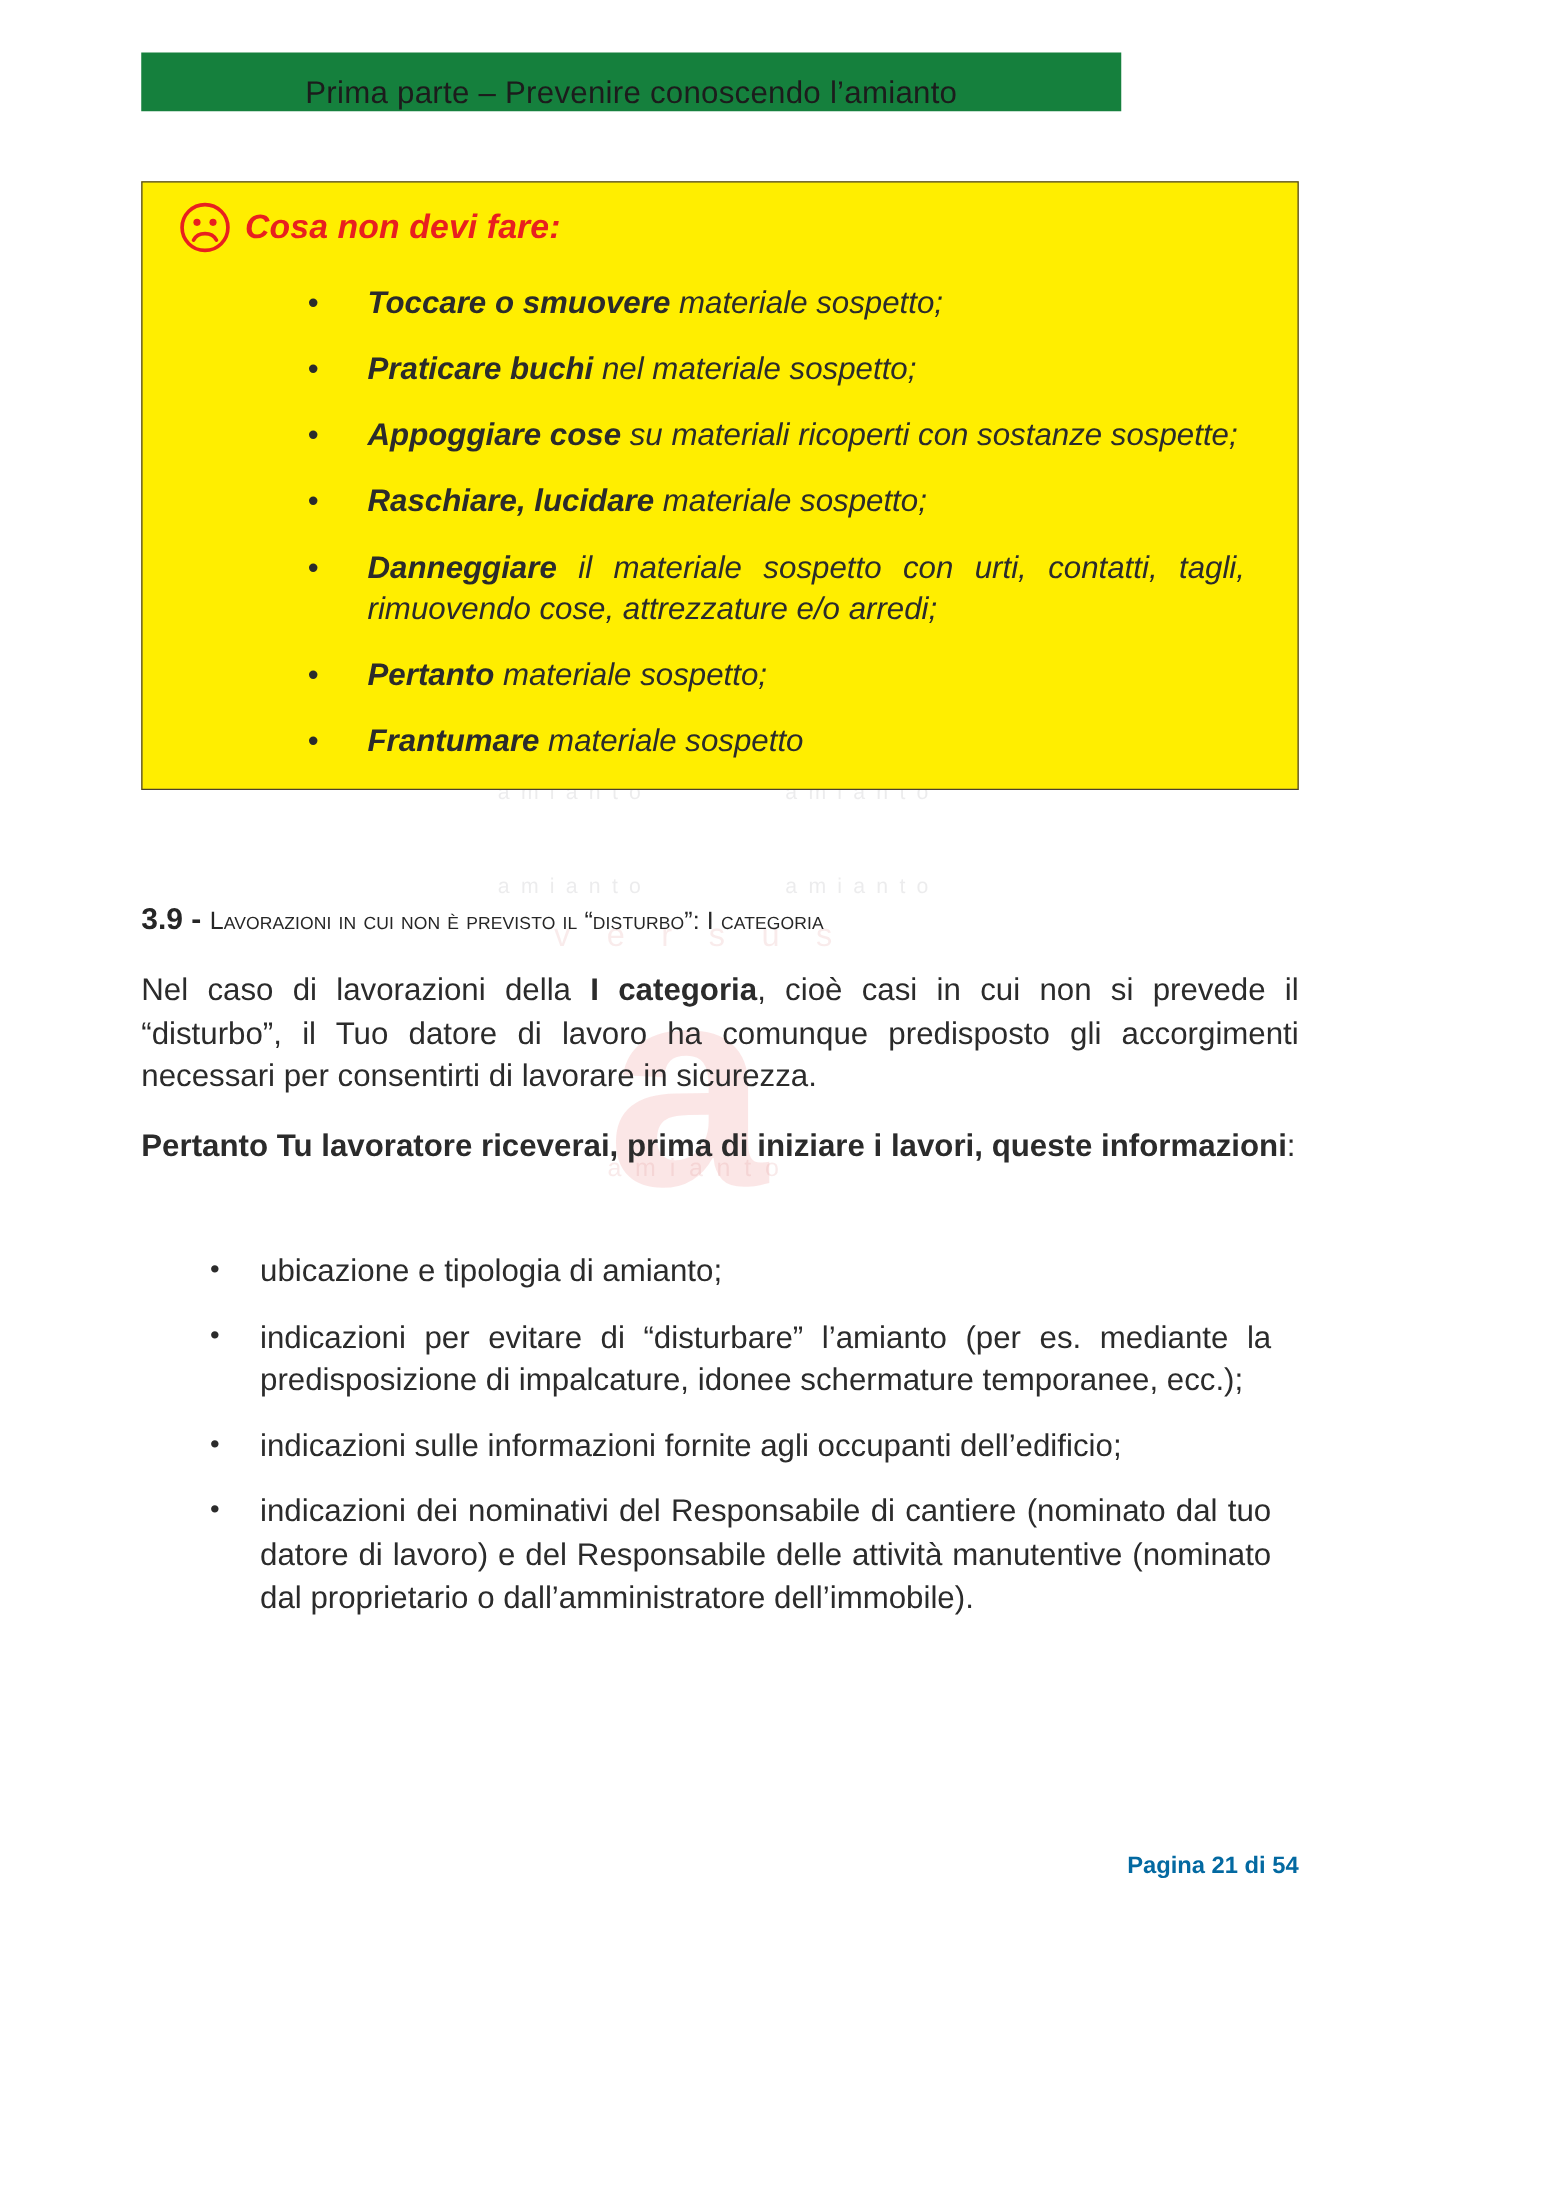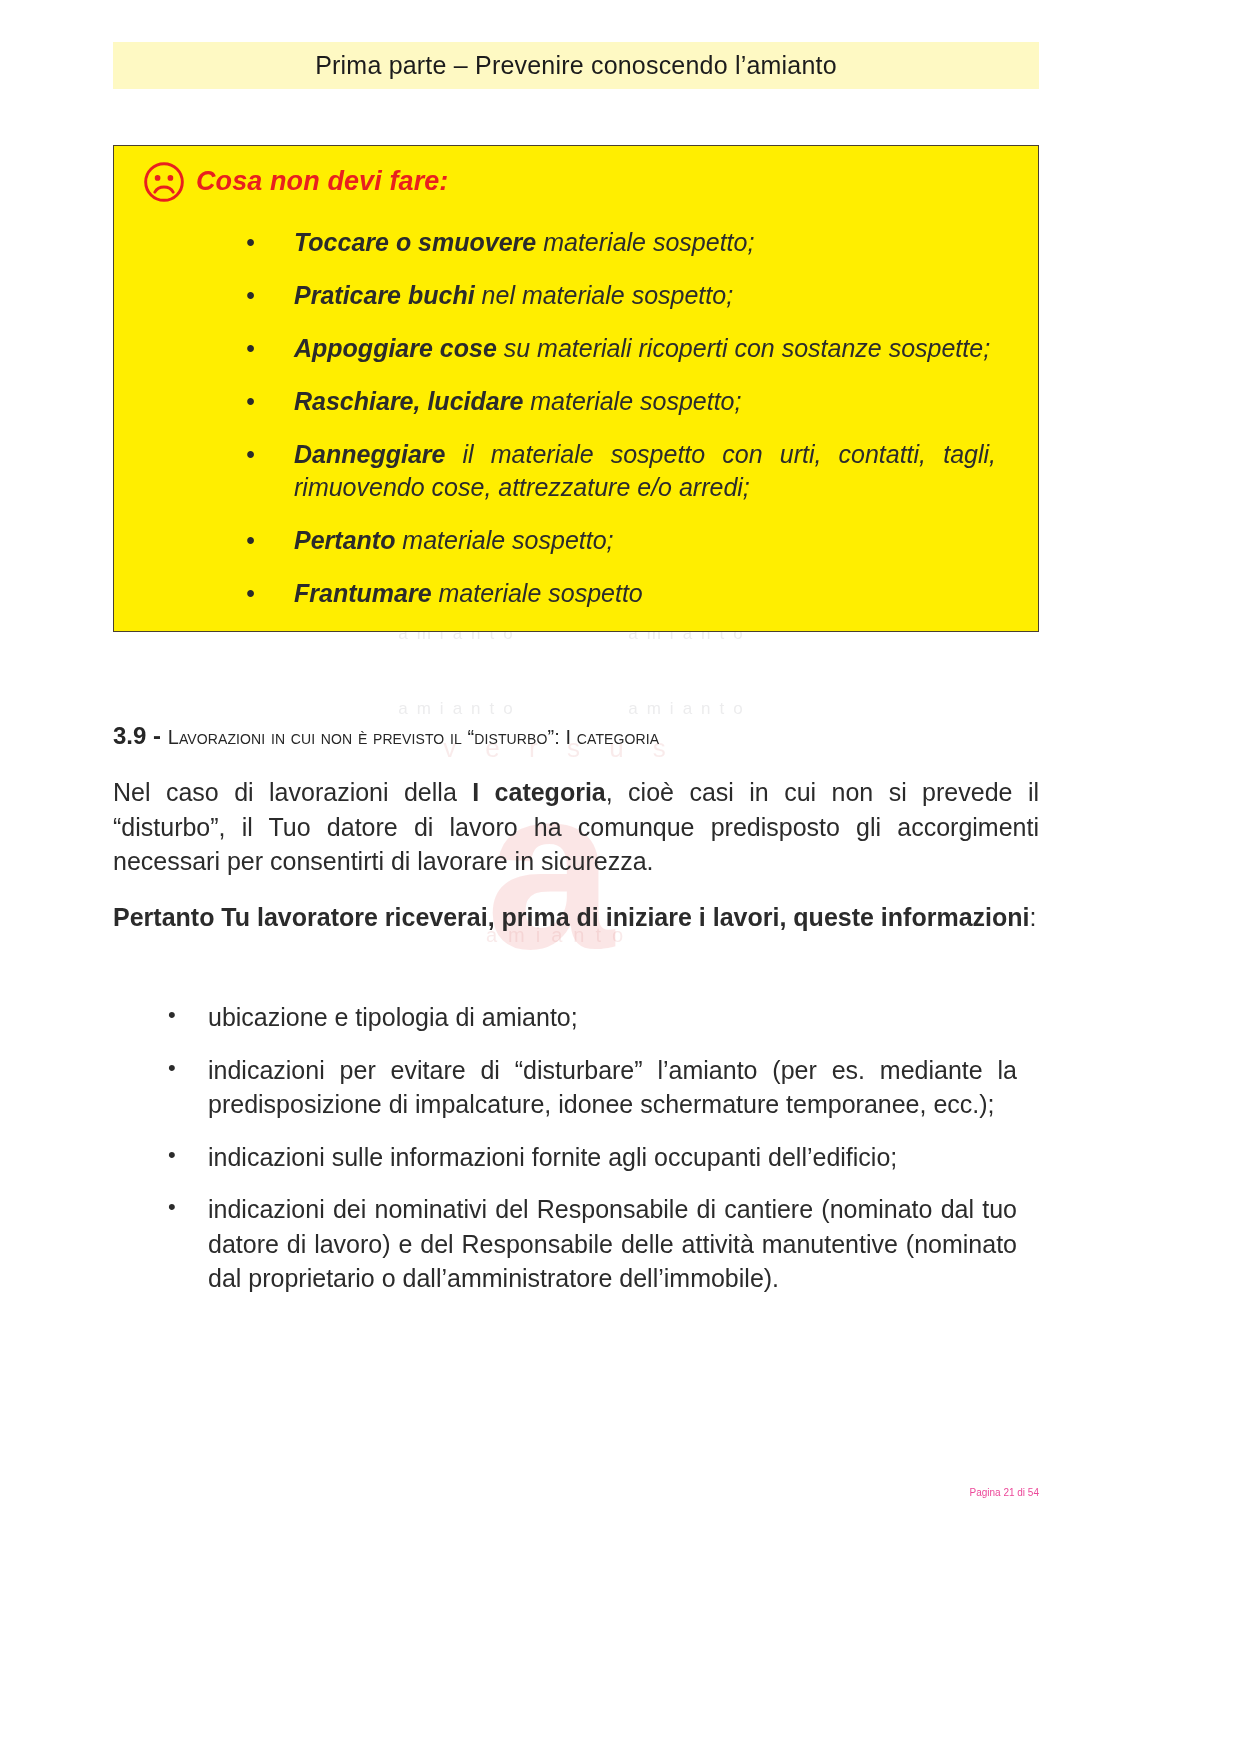--- a/index.html
+++ b/index.html
@@ -71,26 +71,26 @@
   .wm-tint {
     position: absolute;
     background: rgba(255,255,255,0.30);
   }
 
   
   .header-banner {
     position: absolute;
     left: 113px;
     top: 42px;
-    width: 926px;
+    width: 784px;
     height: 47px;
-    background: #fef9c3;
+    background: #15803d;
     z-index: 3;
     display: flex;
-    align-items: center;
+    align-items: flex-end;
     justify-content: center;
   }
   .header-banner-text {
     font-size: 25px;
     color: #1c1c1c;
     letter-spacing: 0.2px;
     white-space: nowrap;
   }
 
   
@@ -223,22 +223,23 @@
   
   .footer {
     position: absolute;
     left: 113px;
     top: 1482px;
     width: 926px;
     text-align: right;
     z-index: 3;
   }
   .footer-text {
-    font-size: 10px;
-    color: #ec4899;
+    font-size: 19px;
+    color: #0369a1;
+    font-weight: bold;
   }
 </style>
 </head>
 <body>
 
 <div class="page">
 
   <div class="watermark-layer">
 
     <div class="wm-block wm-versus" style="left:330px; top:487px; width:260px;">v e r s u s</div>

